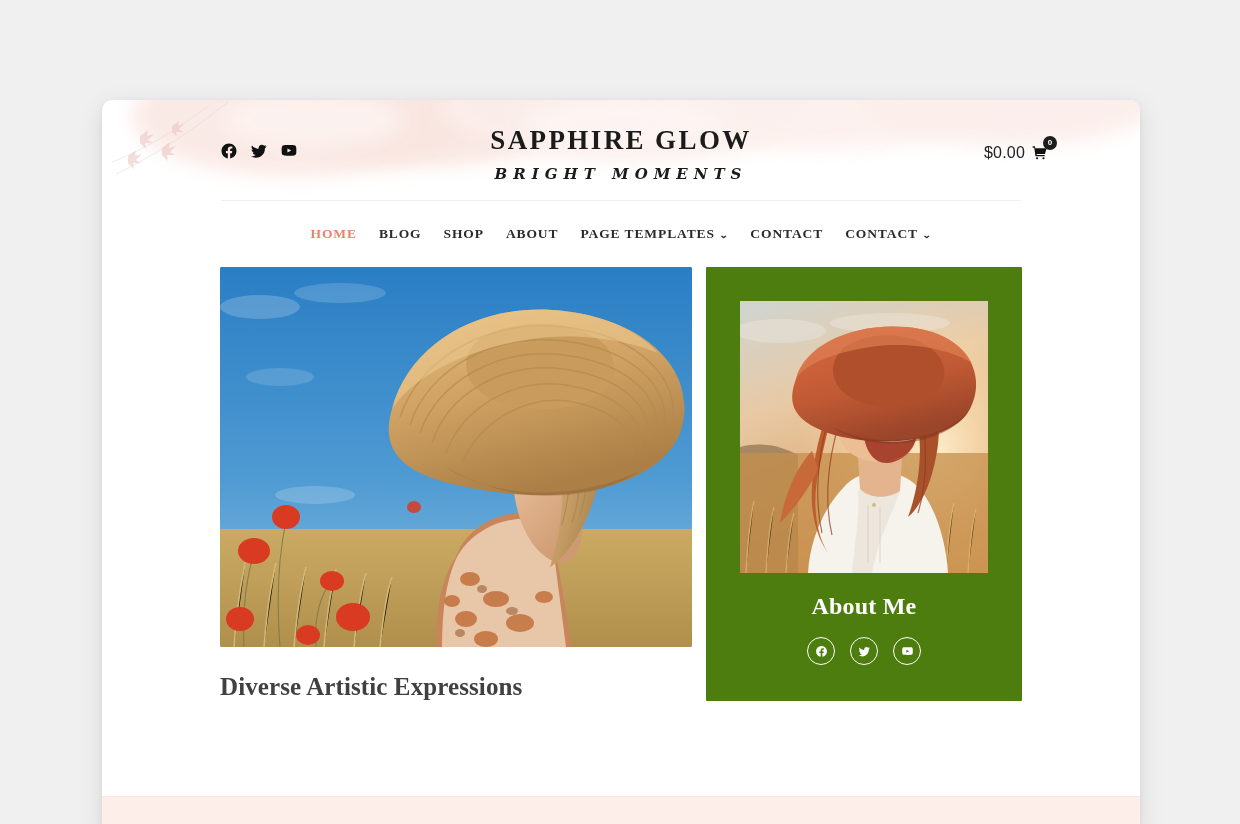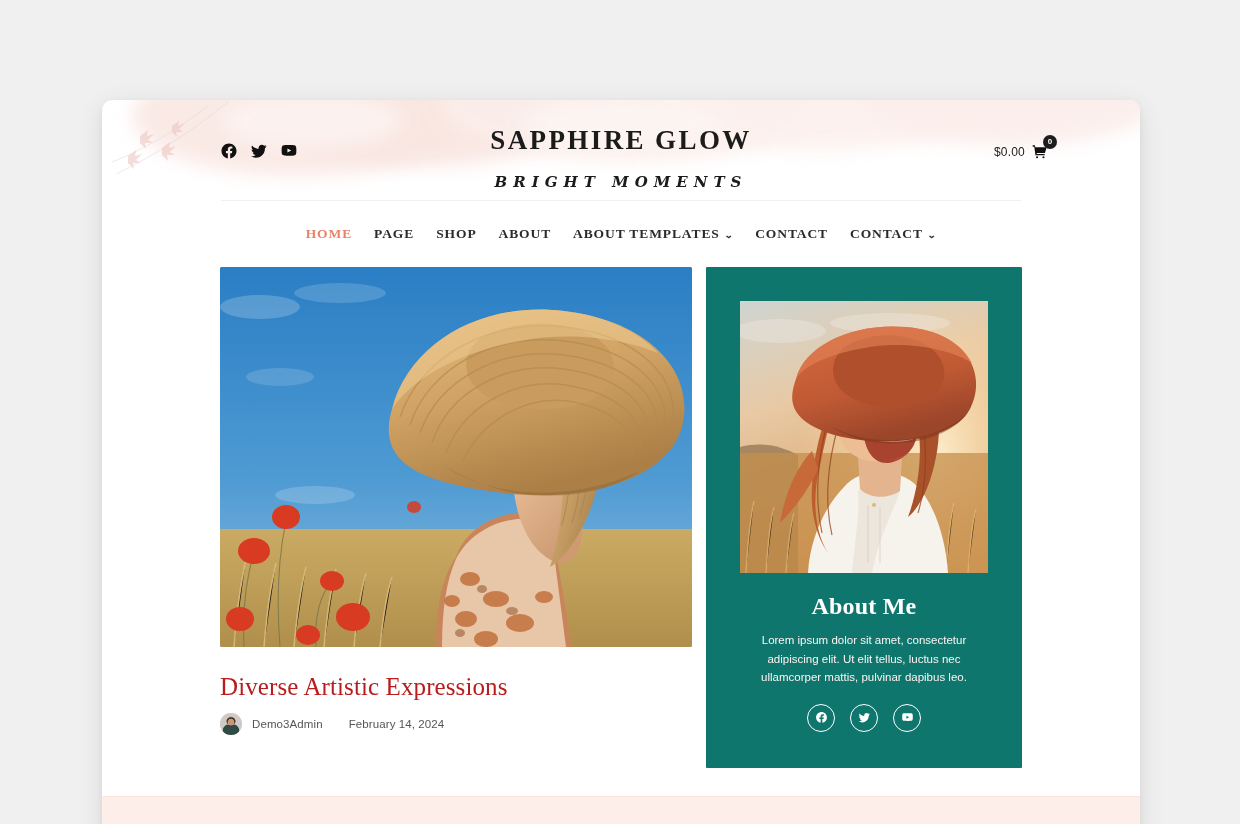--- a/index.html
+++ b/index.html
@@ -96,34 +96,34 @@
     color: #1b1b1b;
     line-height: 1.05;
   }
   .brand-tag {
     font-family: "DejaVu Serif", serif;
     font-style: italic;
     font-weight: 700;
     font-size: 15px;
     letter-spacing: 6px;
     color: #1b1b1b;
-    margin-top: 19px;
+    margin-top: 11px;
     transform: scaleY(0.95);
   }
 
   .cart-area {
     position: absolute;
     right: 92px;
     top: 44px;
     display: flex;
     align-items: center;
     gap: 7px;
   }
   .cart-price {
-    font-size: 12px;
+    font-size: 16px;
     color: #222;
     letter-spacing: 0.2px;
   }
   .cart-wrap { position: relative; }
   .cart-ico { width: 16px; height: 16px; display: block; color: #111; }
   .cart-badge {
     position: absolute;
     top: -9px;
     right: -9px;
     width: 14px;
@@ -192,22 +192,22 @@
     border-radius: 2px;
     overflow: hidden;
     position: relative;
     background: #2f7fc4;
   }
   .hero svg { display: block; width: 100%; height: 100%; }
 
   .post-title {
     font-family: "Liberation Serif", serif;
     font-size: 25px;
-    font-weight: 400;
-    color: #b91c1c;
+    font-weight: 700;
+    color: #404040;
     margin-top: 26px;
     letter-spacing: 0.1px;
   }
   .post-meta {
     margin-top: 12px;
     display: flex;
     align-items: center;
     gap: 10px;
   }
   .avatar {
@@ -222,21 +222,21 @@
   .meta-text {
     font-size: 11.5px;
     color: #555;
     letter-spacing: 0.1px;
   }
   .meta-sep { width: 6px; }
 
   
   .sidebar {
     width: 316px;
-    background: #0f766e;
+    background: #4d7c0f;
     padding: 34px 34px 36px;
     text-align: center;
     border-radius: 1px;
   }
   .side-img {
     width: 248px;
     height: 272px;
     margin: 0 auto;
     overflow: hidden;
     background: #c88b5a;
@@ -354,30 +354,30 @@
     </div>
   </div>
 
   <div class="nav-divider"></div>
 
   <nav class="main-nav">
     <a class="nav-item active">
       <span>HOME</span>
     </a>
     <a class="nav-item">
-      <span>PAGE</span>
+      <span>BLOG</span>
     </a>
     <a class="nav-item">
       <span>SHOP</span>
     </a>
     <a class="nav-item">
       <span>ABOUT</span>
     </a>
     <a class="nav-item">
-      <span>ABOUT TEMPLATES</span>
+      <span>PAGE TEMPLATES</span>
       <span class="caret">⌄</span>
     </a>
     <a class="nav-item">
       <span>CONTACT</span>
     </a>
     <a class="nav-item">
       <span>CONTACT</span>
       <span class="caret">⌄</span>
     </a>
   </nav>
@@ -492,34 +492,20 @@
               <path d="M242 196 C258 158, 302 128, 348 134 C392 142, 416 162, 412 188"></path>
             </g>
             <path d="M172 142 C190 74, 264 34, 344 44 C386 49, 418 64, 438 86 C404 72, 350 64, 300 74 C236 86, 192 112, 172 142 Z" fill="#eccb92" opacity="0.55"></path>
             <path d="M220 196 C268 232, 352 236, 420 204 C370 238, 282 238, 220 196 Z" fill="#8f6735" opacity="0.45"></path>
           </g>
         </svg>
       </div>
 
       <h2 class="post-title">Diverse Artistic Expressions</h2>
 
-      <div class="post-meta">
-        <span class="avatar">
-          <svg viewBox="0 0 40 40">
-            <rect width="40" height="40" fill="#cfcac6"></rect>
-            <circle cx="20" cy="15" r="8" fill="#8a6a52"></circle>
-            <path d="M20 8c5 0 8 3 8 7 0 3-2 6-8 6s-8-3-8-6c0-4 3-7 8-7z" fill="#3d3229"></path>
-            <ellipse cx="20" cy="17" rx="6" ry="6.5" fill="#c99878"></ellipse>
-            <path d="M13 21c3 2 11 2 14 0 5 2 8 6 8 11v8H5v-8c0-5 3-9 8-11z" fill="#2f4a42"></path>
-          </svg>
-        </span>
-        <span class="meta-text">Demo3Admin</span>
-        <span class="meta-sep"></span>
-        <span class="meta-text">February 14, 2024</span>
-      </div>
     </div>
 
     <aside class="sidebar">
 
       <div class="side-img">
         <svg viewBox="0 0 248 272" preserveAspectRatio="xMidYMid slice">
           <defs>
             <linearGradient id="sunsky" x1="0" y1="0" x2="0.3" y2="1">
               <stop offset="0%" stop-color="#cfd5d2"></stop>
               <stop offset="40%" stop-color="#e8c9a4"></stop>
@@ -585,21 +571,20 @@
           </g>
 
           <path d="M56 78 C66 40, 124 18, 180 28 C232 38, 246 78, 230 108 C212 142, 136 148, 88 132 C50 118, 48 100, 56 78 Z" fill="url(#terrahat)"></path>
           <path d="M108 44 C136 28, 178 32, 196 52 C212 70, 204 94, 180 102 C150 112, 114 104, 100 88 C88 72, 92 54, 108 44 Z" fill="#b04f2c"></path>
           <path d="M56 78 C66 40, 124 18, 180 28 C206 33, 224 46, 232 62 C210 48, 168 40, 130 46 C92 52, 64 64, 56 78 Z" fill="#e08155" opacity="0.65"></path>
           <path d="M92 126 C134 148, 196 142, 228 112 C204 144, 136 154, 92 126 Z" fill="#7d3519" opacity="0.5"></path>
         </svg>
       </div>
 
       <h3 class="side-title">About Me</h3>
-      <p class="side-text">Lorem ipsum dolor sit amet, consectetur adipiscing elit. Ut elit tellus, luctus nec ullamcorper mattis, pulvinar dapibus leo.</p>
 
       <div class="side-social">
         <span class="circ">
           <svg viewBox="0 0 24 24" fill="currentColor">
             <path d="M12 2C6.48 2 2 6.48 2 12c0 5 3.66 9.13 8.44 9.88v-6.99H7.9V12h2.54V9.8c0-2.5 1.49-3.89 3.77-3.89 1.09 0 2.24.2 2.24.2v2.46h-1.26c-1.24 0-1.63.77-1.63 1.56V12h2.78l-.45 2.89h-2.33v6.99C18.34 21.13 22 17 22 12c0-5.52-4.48-10-10-10z"></path>
           </svg>
         </span>
         <span class="circ">
           <svg viewBox="0 0 24 24" fill="currentColor">
             <path d="M22 5.8c-.7.3-1.5.5-2.4.6.9-.5 1.5-1.3 1.8-2.3-.8.5-1.7.8-2.6 1-.8-.8-1.9-1.3-3.1-1.3-2.4 0-4.3 1.9-4.3 4.3 0 .3 0 .7.1 1-3.6-.2-6.7-1.9-8.8-4.5-.4.6-.6 1.4-.6 2.2 0 1.5.8 2.8 1.9 3.6-.7 0-1.4-.2-1.9-.5v.1c0 2.1 1.5 3.8 3.4 4.2-.4.1-.7.2-1.1.2-.3 0-.5 0-.8-.1.5 1.7 2.1 3 4 3-1.5 1.1-3.3 1.8-5.3 1.8h-1c1.9 1.2 4.1 1.9 6.5 1.9 7.8 0 12.1-6.5 12.1-12.1v-.6c.9-.6 1.6-1.4 2.1-2.2z"></path>

